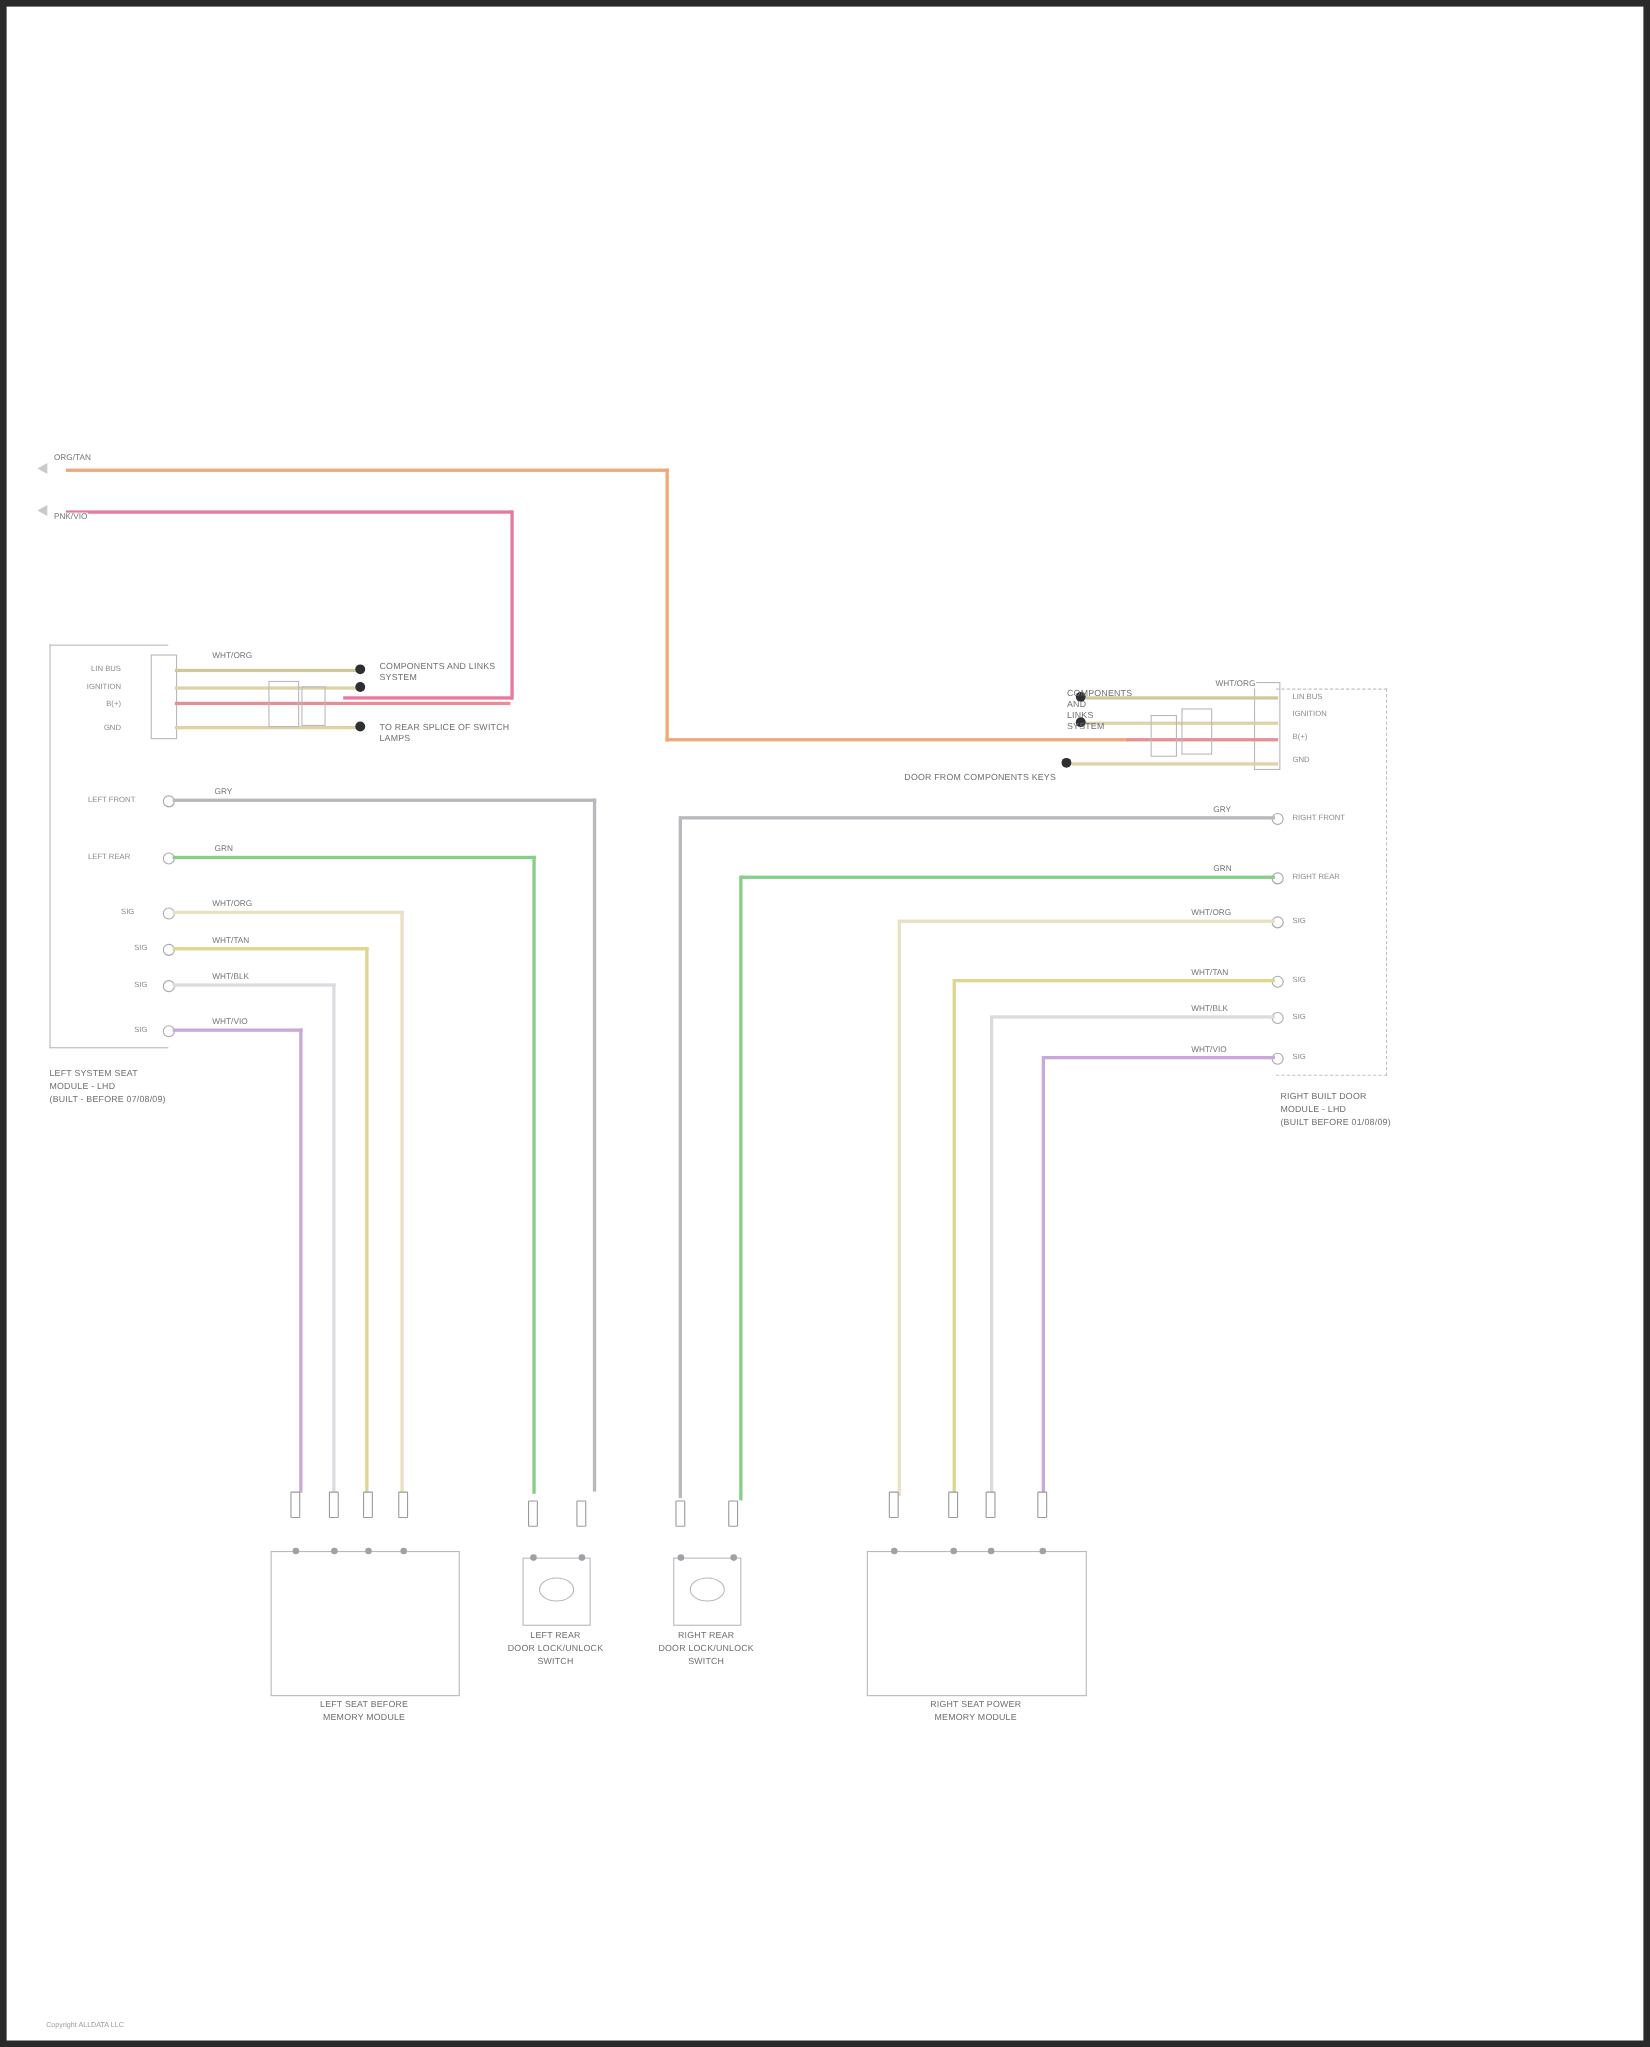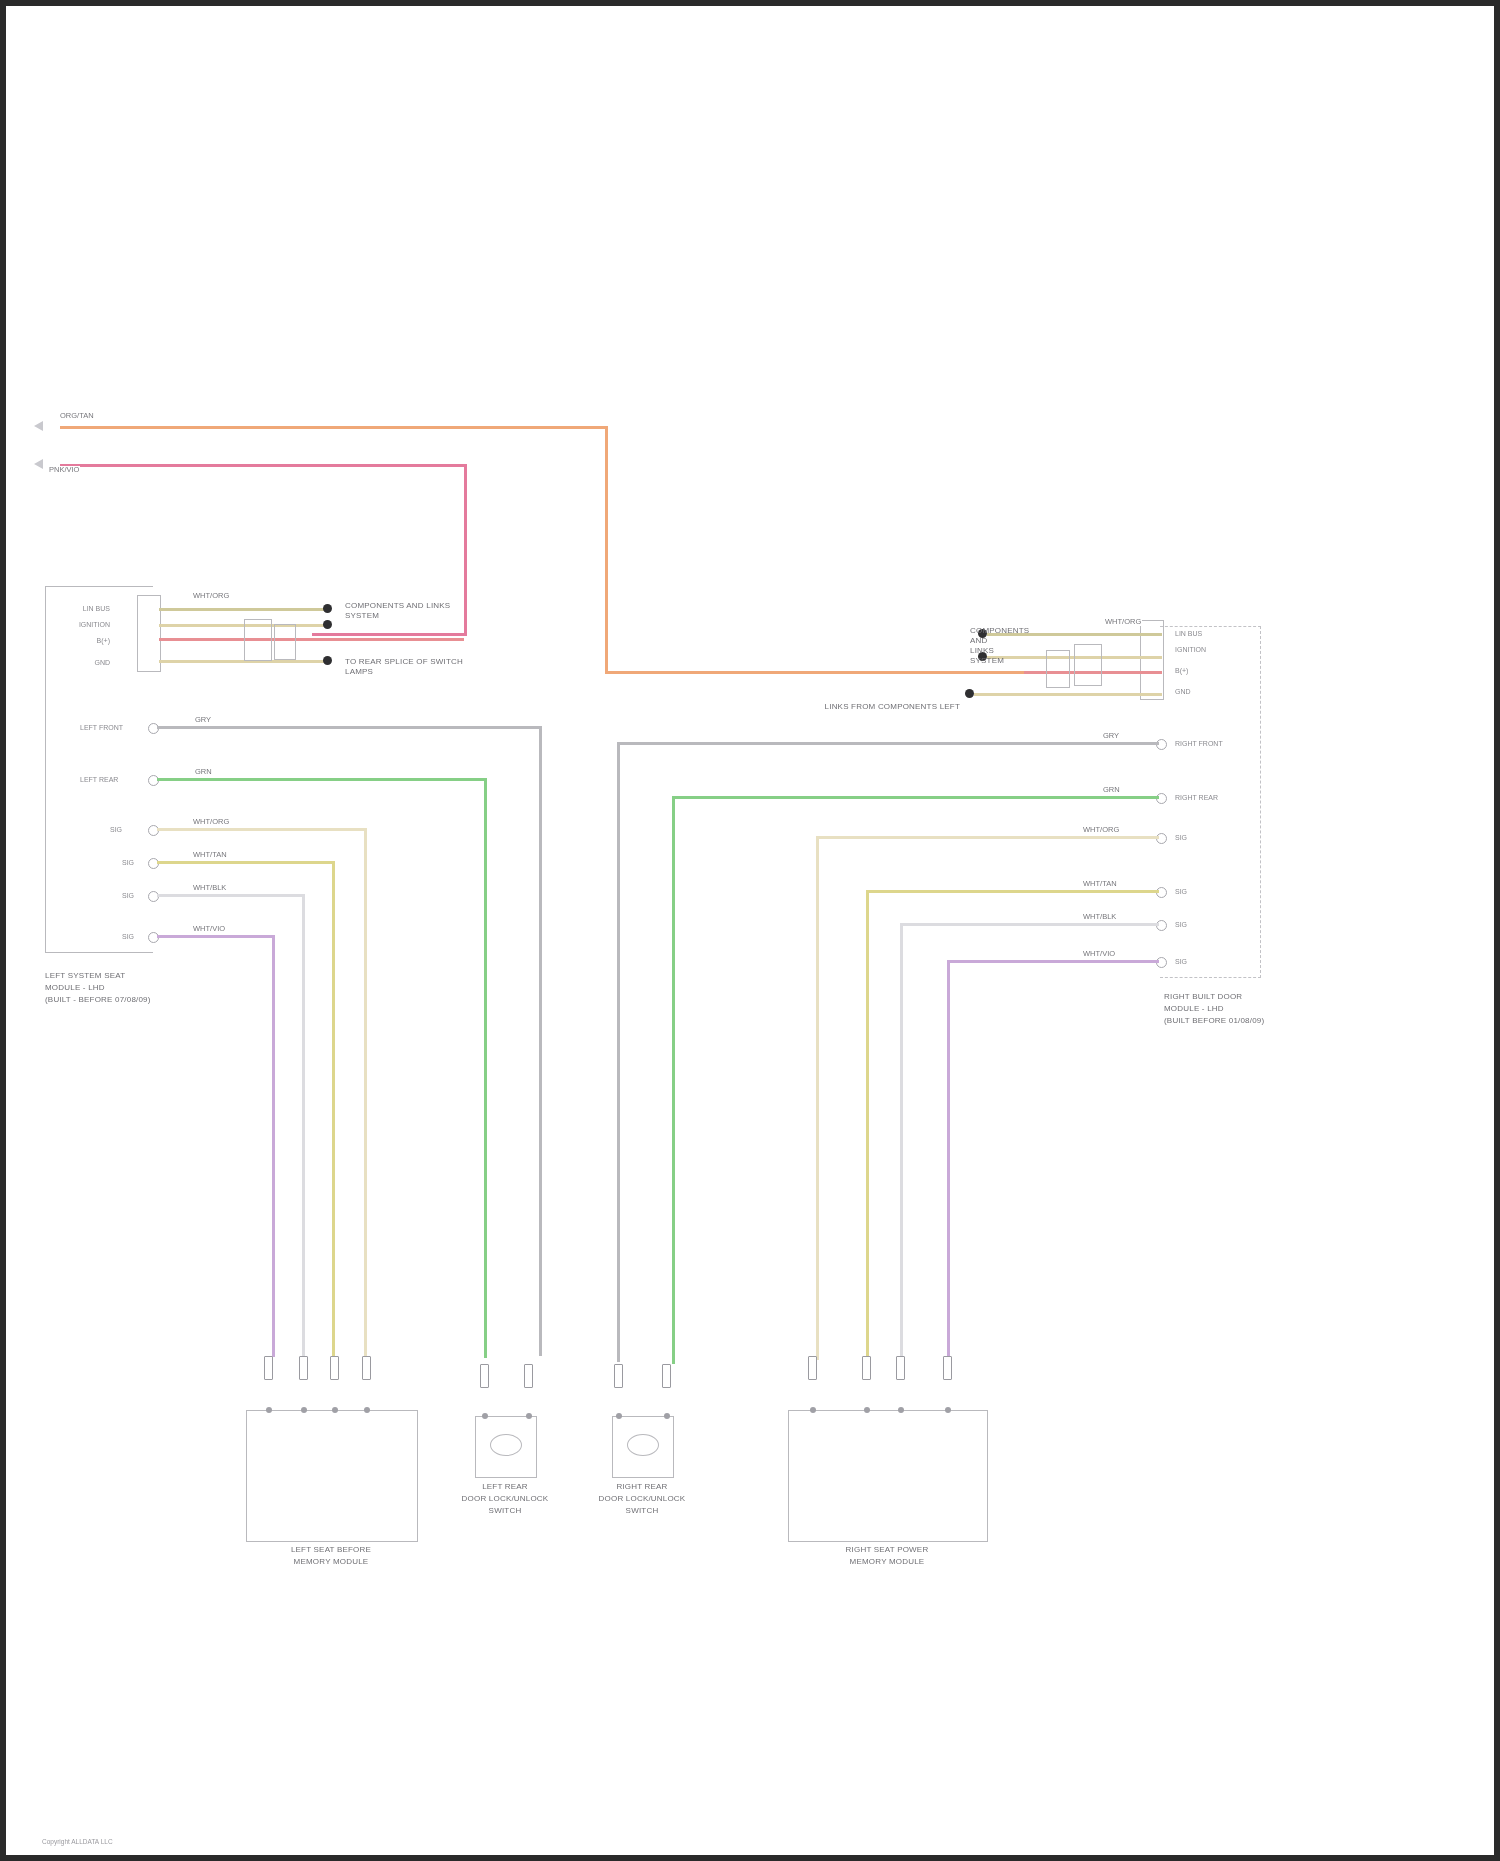--- a/index.html
+++ b/index.html
@@ -38,21 +38,21 @@
 <body>
 
 <div id="page">
   <div id="sheet">
 
     <div>
       <div class="h" style="left:48px;top:414px;width:548px;background:#f0a878;"></div>
       <div class="v" style="left:593px;top:414px;height:248px;background:#f0a878;"></div>
       <div class="h" style="left:593px;top:659px;width:420px;background:#f0a878;"></div>
       <div class="arrow" style="left:22px;top:409px;border-right:9px solid #c9c9ce;"></div>
-      <div class="wcl" style="left:36px;top:400px;margin-left:11px;">ORG/TAN</div>
+      <div class="wcl" style="left:36px;top:400px;">ORG/TAN</div>
     </div>
 
     <div>
       <div class="h" style="left:48px;top:452px;width:406px;background:#e47a9c;"></div>
       <div class="v" style="left:452px;top:452px;height:172px;background:#e47a9c;"></div>
       <div class="h" style="left:300px;top:621px;width:154px;background:#e47a9c;"></div>
       <div class="arrow" style="left:22px;top:447px;border-right:9px solid #c9c9ce;"></div>
       <div class="wcl" style="left:36px;top:454px;">PNK/VIO</div>
     </div>
 
@@ -144,21 +144,21 @@
     <div class="h" style="left:1012px;top:659px;width:138px;background:#e88f93;"></div>
     <div class="h" style="left:962px;top:681px;width:188px;background:#ded3a8;"></div>
 
     <div class="wcl" style="left:1092px;top:606px;">WHT/ORG</div>
 
     <div class="splice" style="left:966px;top:617px;"></div>
     <div class="splice" style="left:966px;top:640px;"></div>
     <div class="splice" style="left:953px;top:677px;"></div>
 
     <div class="lbl r" style="left:958px;top:614px;width:0;white-space:normal;text-align:right;transform:translateX(-100%);">COMPONENTS AND LINKS SYSTEM</div>
-    <div class="lbl r" style="left:948px;top:690px;white-space:nowrap;text-align:right;transform:translateX(-100%);">LINKS FROM COMPONENTS LEFT</div>
+    <div class="lbl r" style="left:948px;top:690px;white-space:nowrap;text-align:right;transform:translateX(-100%);">DOOR FROM COMPONENTS KEYS</div>
 
     <div class="box" style="left:1062px;top:632px;width:26px;height:40px;"></div>
     <div class="box" style="left:1034px;top:638px;width:22px;height:36px;"></div>
 
     <div class="pin" style="left:1163px;top:728px;">RIGHT FRONT</div>
     <div class="cpin" style="left:1144px;top:727px;"></div>
     <div class="h" style="left:607px;top:730px;width:540px;background:#b9b9bd;"></div>
     <div class="v" style="left:605px;top:730px;height:620px;background:#b9b9bd;"></div>
     <div class="wcl" style="left:1090px;top:720px;">GRY</div>
 

